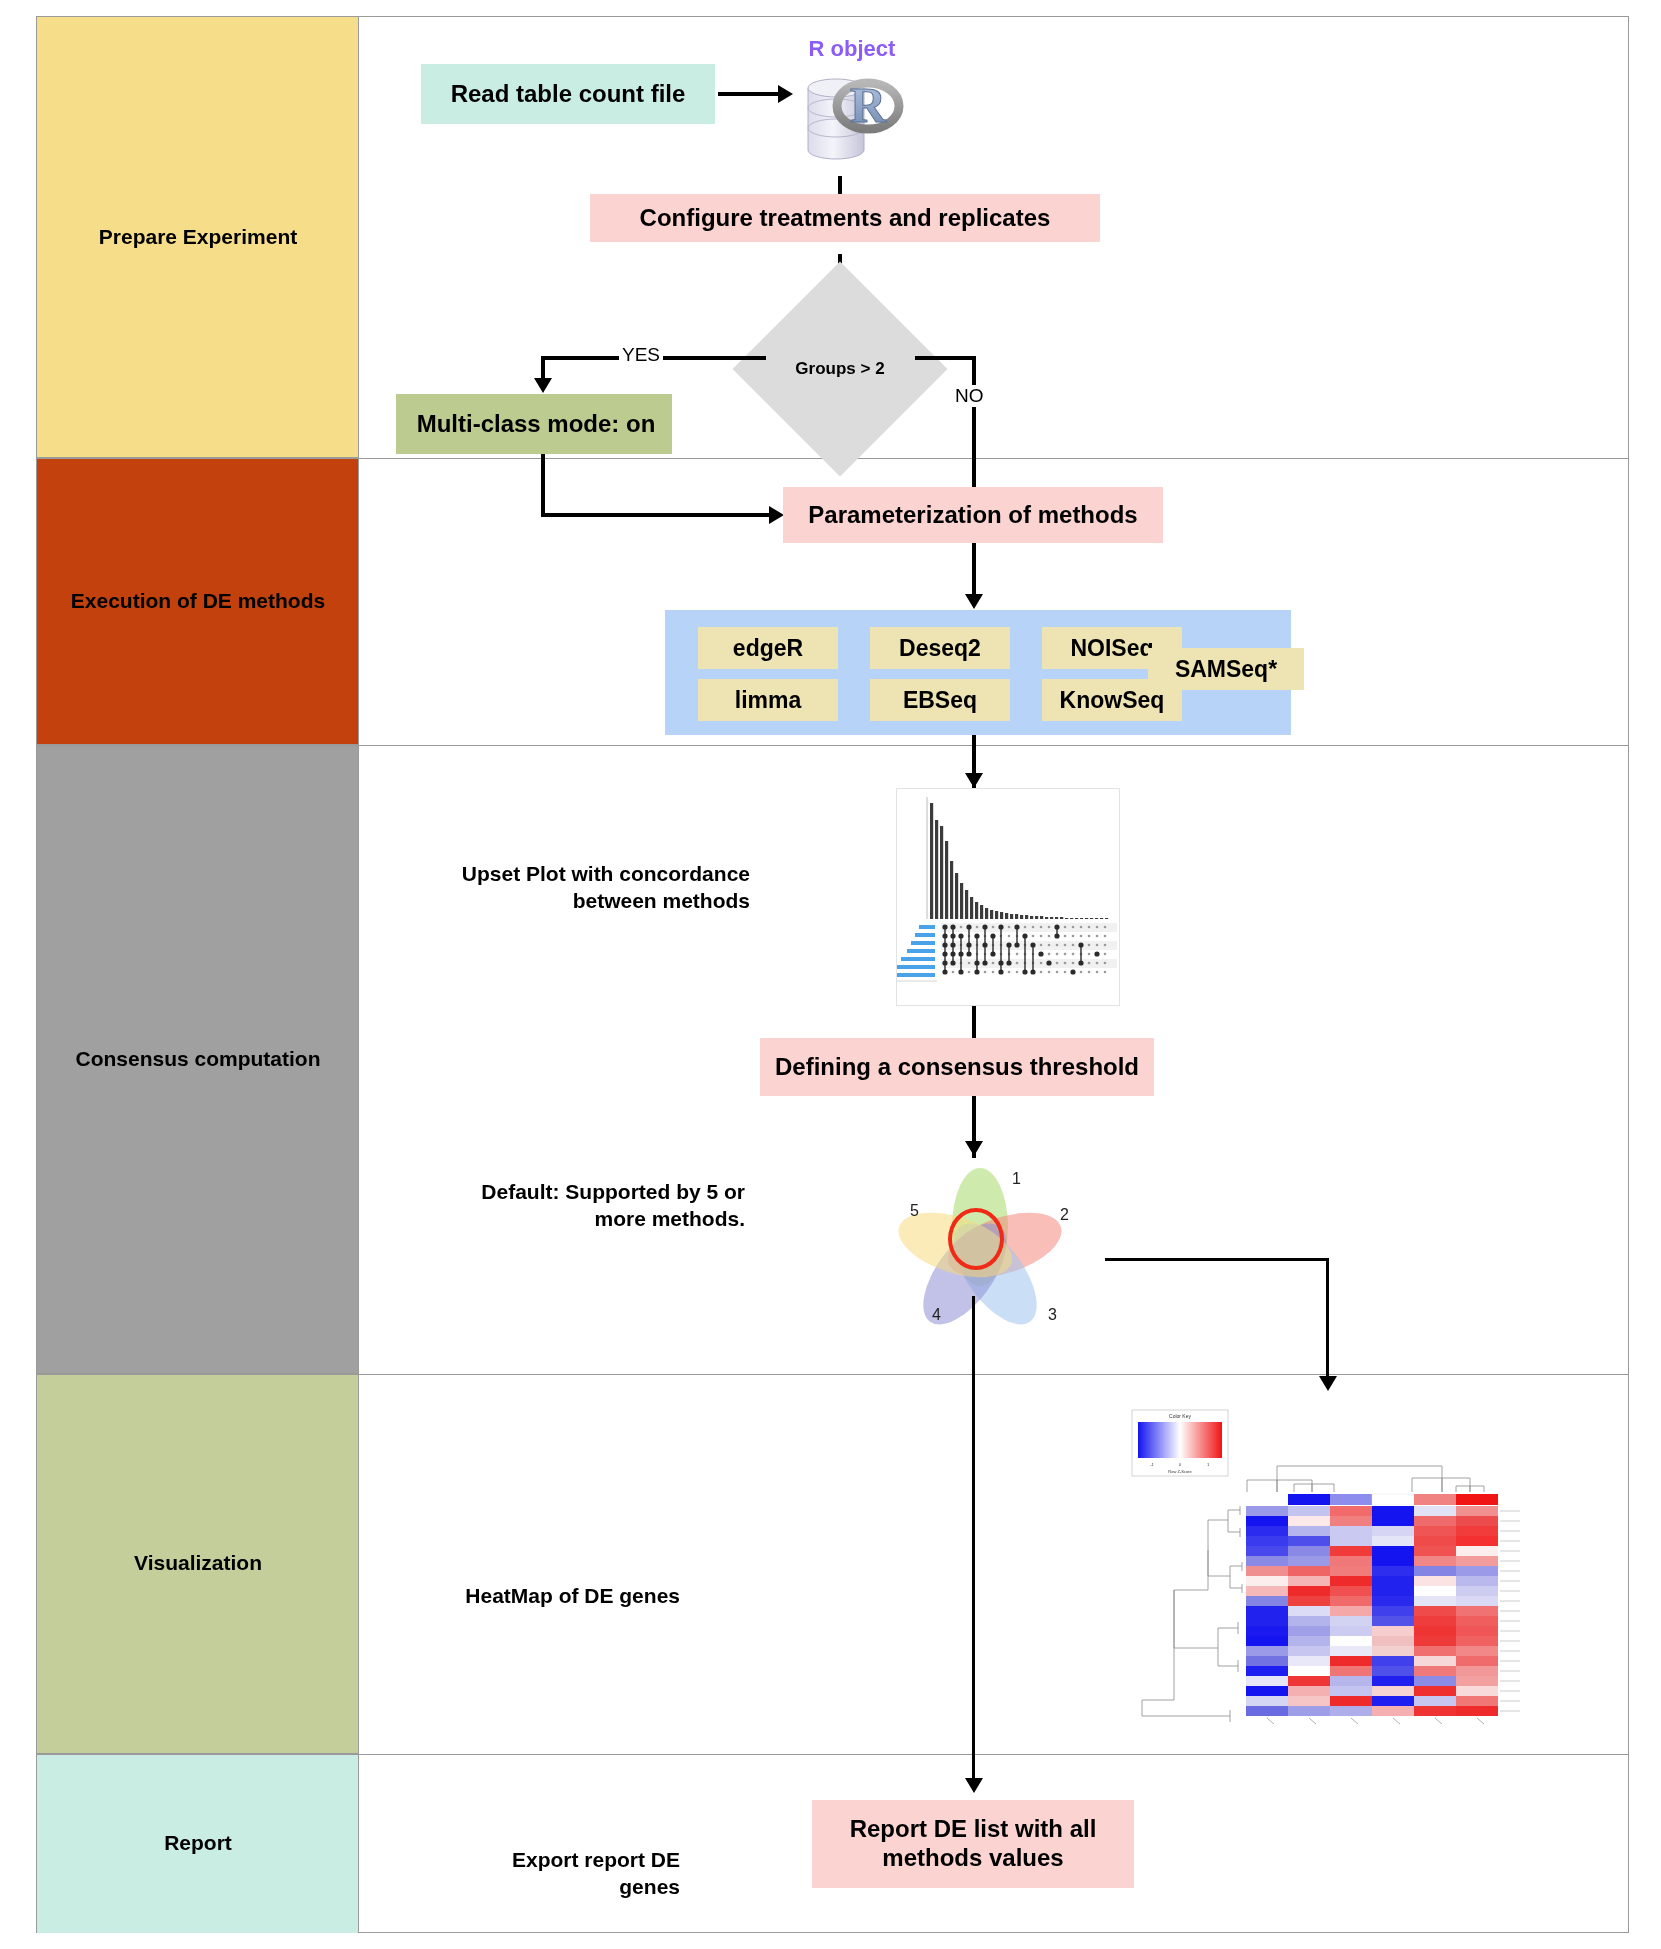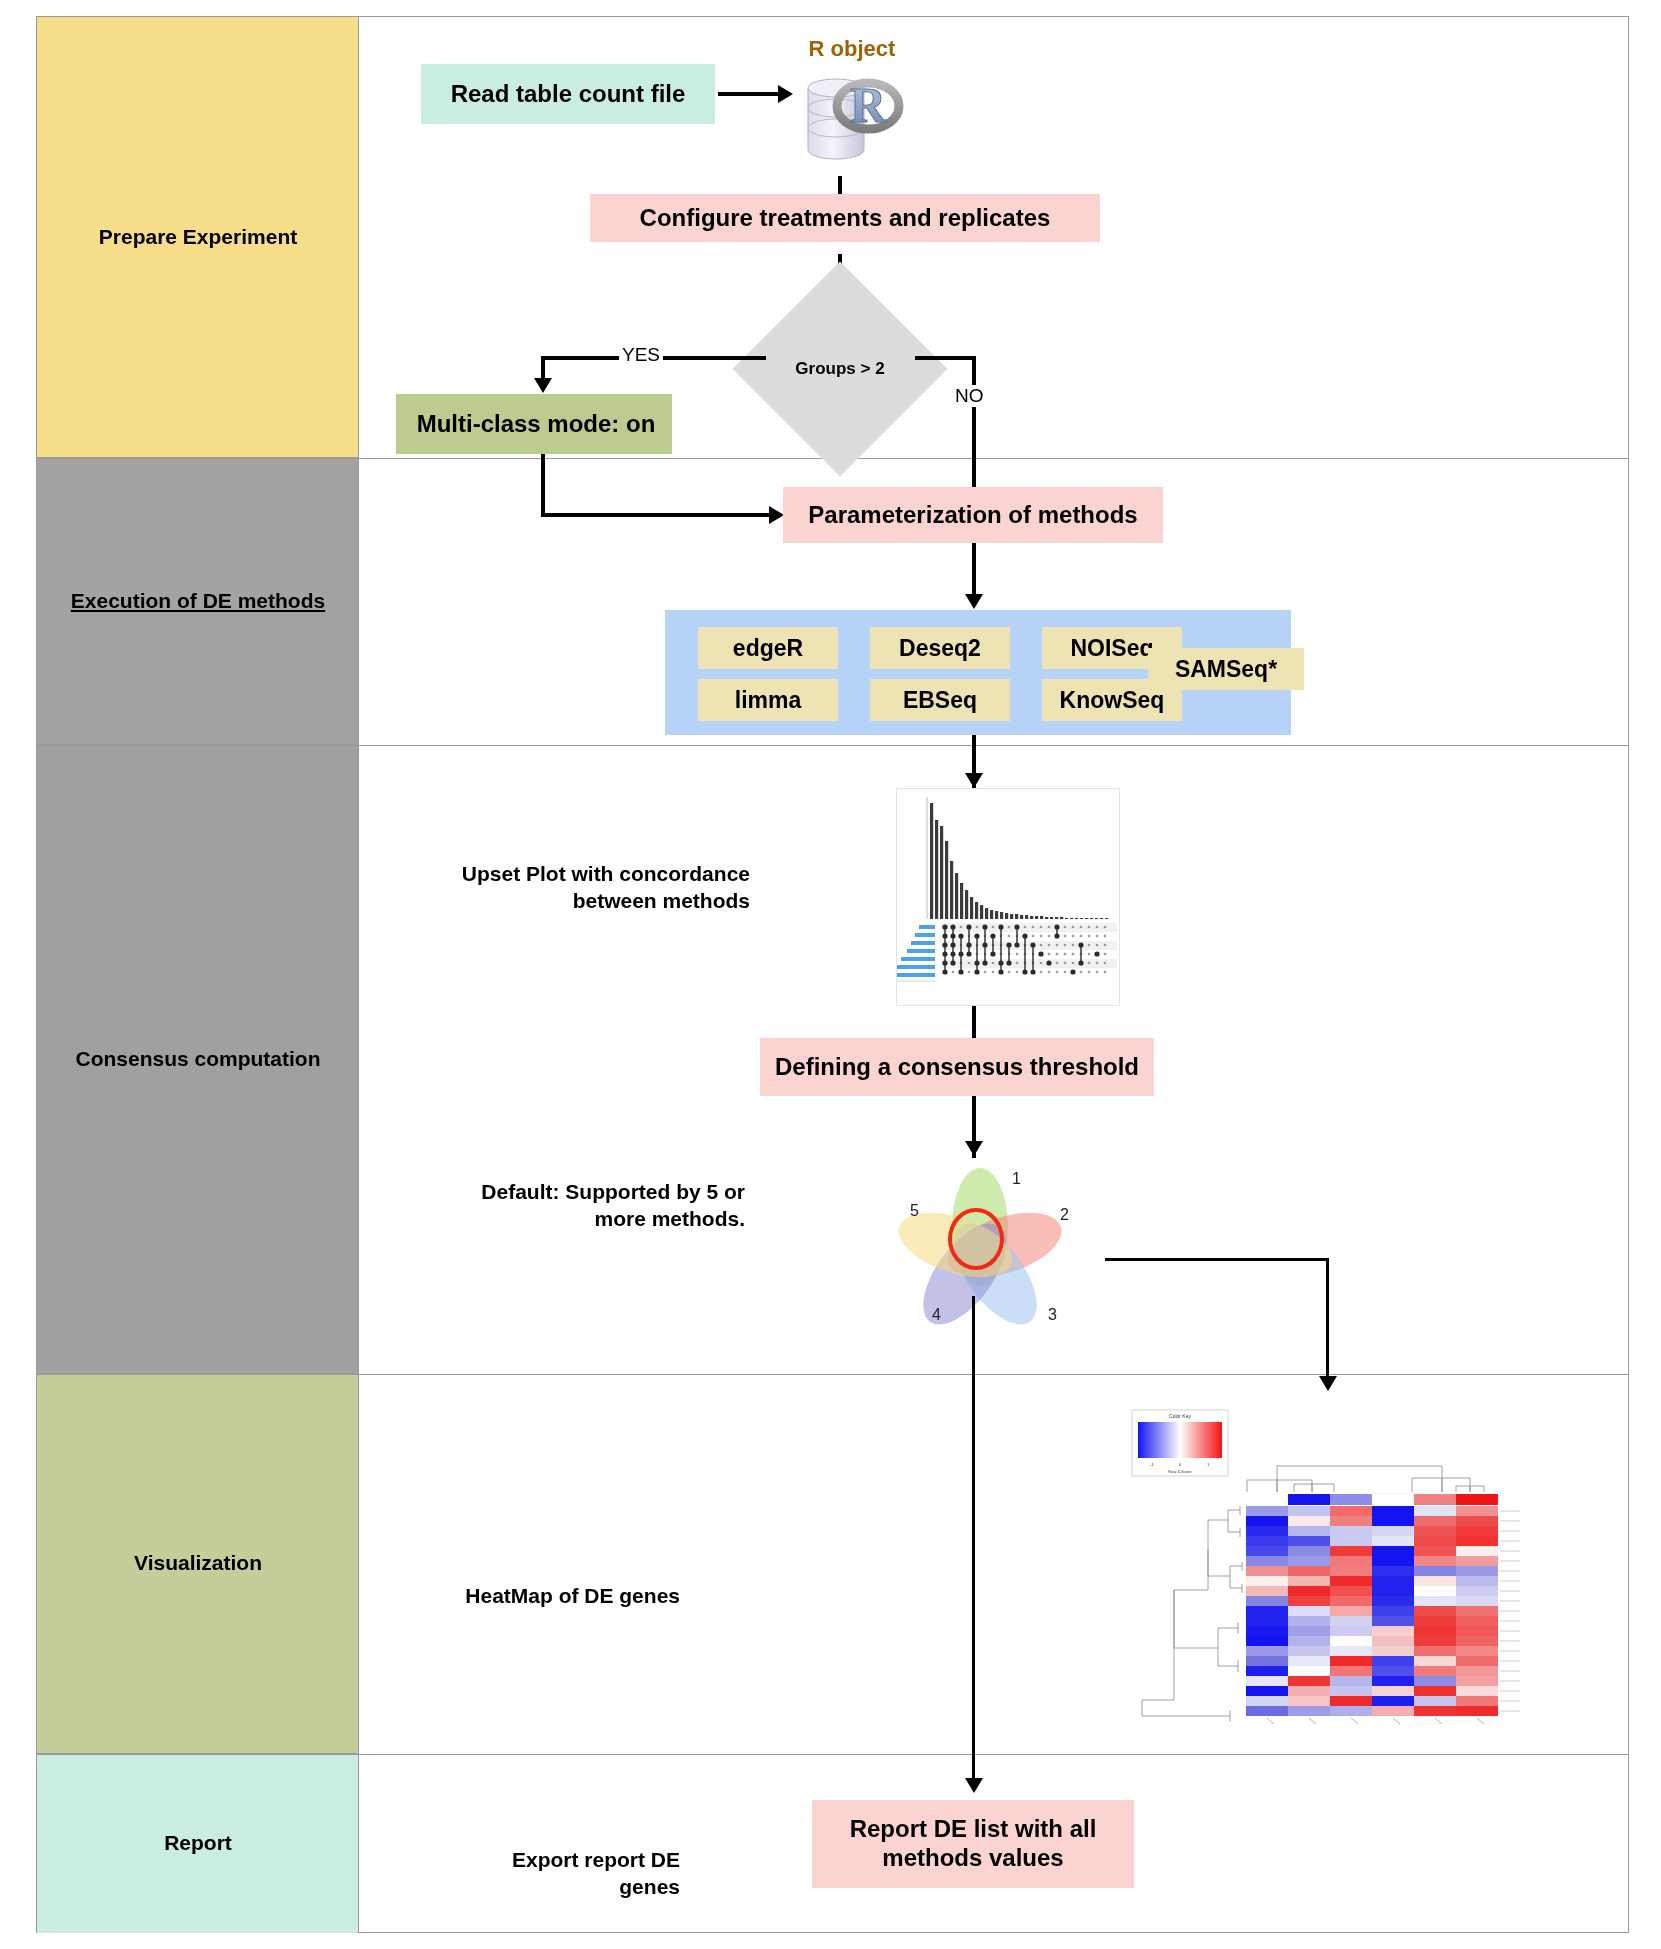--- a/index.html
+++ b/index.html
@@ -133,21 +133,21 @@
     background: #eee3b3;
     display: flex; align-items: center; justify-content: center;
     font-weight: bold; font-size: 23px; color: #000;
     height: 42px;
   }
 
   
   .robj { position: absolute; left: 796px; top: 62px; width: 110px; height: 112px; }
   .robj-title {
     position: absolute; left: 786px; top: 36px; width: 132px;
-    text-align: center; font-weight: bold; font-size: 22px; color: #a16207;
+    text-align: center; font-weight: bold; font-size: 22px; color: #8b5cf6;
   }
 
   
   .upset {
     position: absolute;
     left: 896px; top: 788px;
     width: 224px; height: 218px;
     background: #ffffff;
     border: 1px solid #e3e3e3;
   }
@@ -184,21 +184,21 @@
 </head>
 <body>
 
 <div id="page">
 
   <div class="frame"></div>
 
   <div class="stage" style="top:17px;height:441px;background:#f6dd8a;">
     <span class="stage-label">Prepare Experiment</span>
   </div>
-  <div class="stage" style="top:458px;height:287px;background:#a3a3a3;text-decoration:underline;">
+  <div class="stage" style="top:458px;height:287px;background:#c2410c;">
     <span class="stage-label">Execution of DE methods</span>
   </div>
   <div class="stage" style="top:745px;height:629px;background:#a0a0a0;">
     <span class="stage-label">Consensus computation</span>
   </div>
   <div class="stage" style="top:1374px;height:380px;background:#c3ce9b;">
     <span class="stage-label">Visualization</span>
   </div>
   <div class="stage" style="top:1754px;height:179px;background:#c9ece3;border-bottom:none;">
     <span class="stage-label">Report</span>

